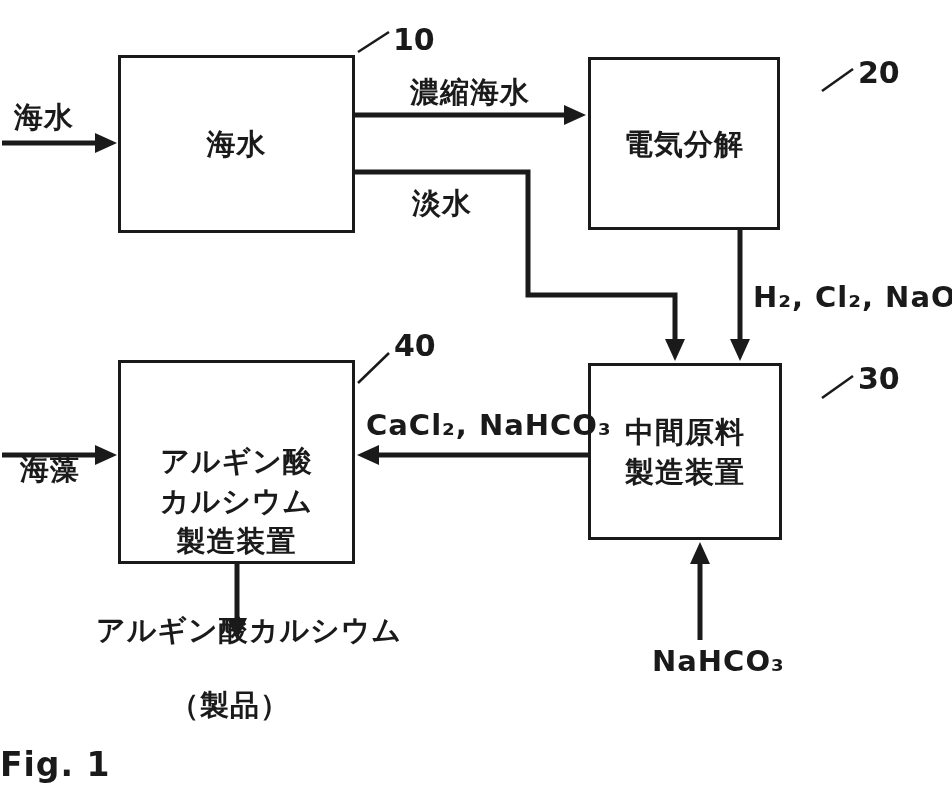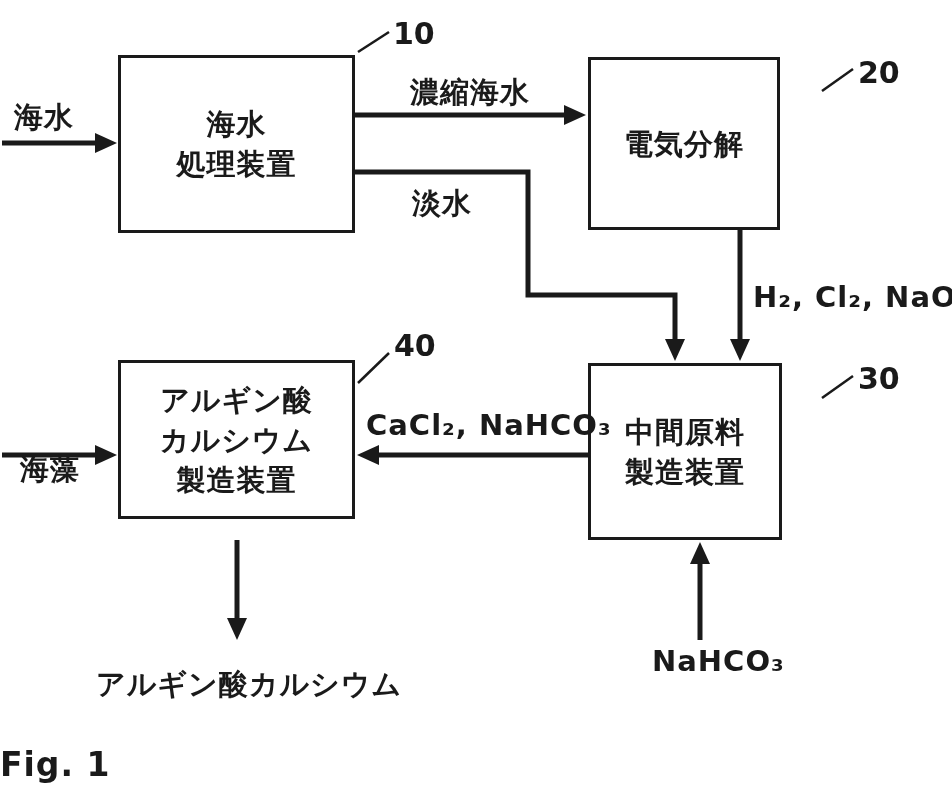--- a/index.html
+++ b/index.html
@@ -124,54 +124,54 @@
 
     <path class="tick" d="M358,52 L389,32"></path>
     <path class="tick" d="M822,91 L853,69"></path>
     <path class="tick" d="M822,398 L853,376"></path>
     <path class="tick" d="M358,383 L389,353"></path>
   </svg>
 
   <div class="box" style="left:118px; top:55px; width:237px; height:178px;">
     <div class="box-label">
       <div>海水</div>
-      <div>処理装置</div>
     </div>
   </div>
 
   <div class="box" style="left:588px; top:57px; width:192px; height:173px;">
     <div class="box-label">
       <div>電気分解</div>
     </div>
   </div>
 
   <div class="box" style="left:588px; top:363px; width:194px; height:177px;">
     <div class="box-label">
       <div>中間原料</div>
       <div>製造装置</div>
     </div>
   </div>
 
-  <div class="box" style="left:118px; top:360px; width:237px; height:159px;">
+  <div class="box" style="left:118px; top:360px; width:237px; height:204px;align-items:flex-end;">
     <div class="box-label">
       <div>アルギン酸</div>
       <div>カルシウム</div>
       <div>製造装置</div>
     </div>
   </div>
 
-  <div class="ref-num" style="left:393px; top:16px;text-align:center;">10</div>
+  <div class="ref-num" style="left:393px; top:22px;text-align:center;">10</div>
   <div class="ref-num" style="left:858px; top:55px;">20</div>
   <div class="ref-num" style="left:858px; top:361px;">30</div>
   <div class="ref-num" style="left:394px; top:328px;">40</div>
 
   <div class="flow-label" style="left:14px; top:98px;">海水</div>
   <div class="flow-label" style="left:410px; top:73px;">濃縮海水</div>
   <div class="flow-label" style="left:412px; top:184px;">淡水</div>
   <div class="flow-label" style="left:753px; top:280px;">H₂, Cl₂, NaOH</div>
   <div class="flow-label" style="left:366px; top:408px;">CaCl₂, NaHCO₃</div>
   <div class="flow-label" style="left:20px; top:410px;margin-top:40px;">海藻</div>
   <div class="flow-label" style="left:652px; top:644px;">NaHCO₃</div>
-  <div class="flow-label" style="left:96px; top:665px;">アルギン酸カルシウム</div>
+  <div class="flow-label" style="left:96px; top:611px;">アルギン酸カルシウム</div>
+  <div class="flow-label" style="left:170px; top:686px;">（製品）</div>
 
   <div class="fig-caption">Fig. 1</div>
 
 </div>
 
 </body></html>

